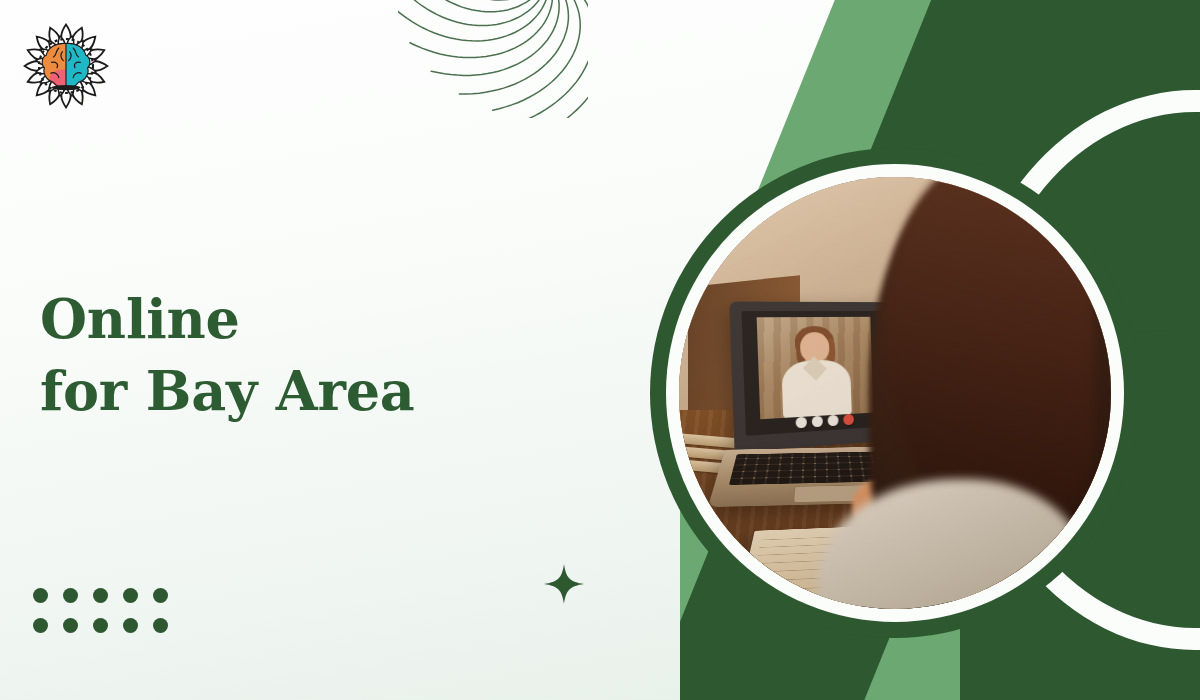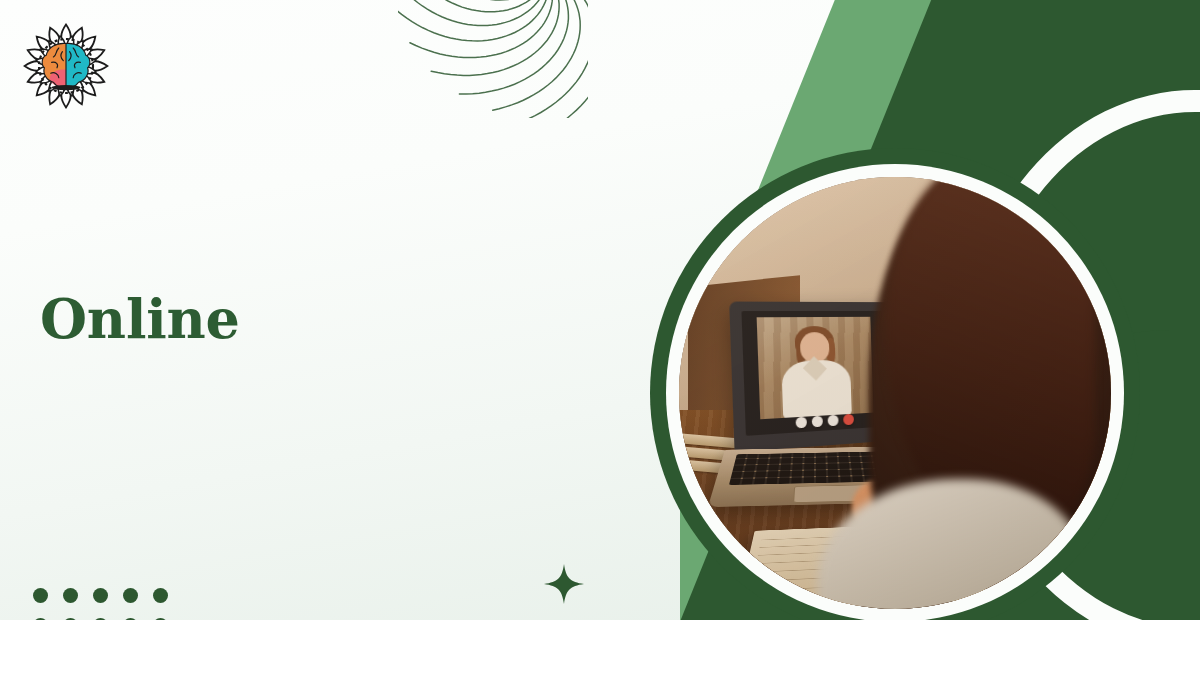--- a/index.html
+++ b/index.html
@@ -3,21 +3,21 @@
 <meta charset="utf-8">
 <title>Online Hypnosis Sessions for Bay Area</title>
 <style>
   html,body{margin:0;padding:0;}
   body{
     width:1200px;height:700px;overflow:hidden;
     font-family:"Liberation Sans", sans-serif;
     background:#ffffff;
   }
   .banner{
-    position:relative;width:1200px;height:620px;overflow:hidden;
+    position:relative;width:1200px;height:700px;overflow:hidden;
     background:linear-gradient(170deg,#fdfefd 0%,#fbfdfb 28%,#f2f7f3 62%,#e6efe8 100%);
   }
 
   
   .band{
     position:absolute;top:0;right:0;width:520px;height:700px;overflow:hidden;
   }
   .stripe{position:absolute;transform-origin:center;}
 
   
@@ -345,20 +345,21 @@
         <path d="M77 68 C73 66 68 69 68 73"></path>
         <path d="M64 44 C67 48 65 52 63 54"></path>
         <path d="M60 35 L60 82"></path>
       </g>
     </g>
     <ellipse cx="60" cy="84" rx="16" ry="3" fill="#1c1c1c"></ellipse>
   </svg>
 
   <h1 class="headline">
     <span class="ln">Online</span>
+    <span class="ln">for Bay Area</span>
   </h1>
 
   <div class="dot-grid">
     <span class="dot"></span>
     <span class="dot"></span>
     <span class="dot"></span>
     <span class="dot"></span>
     <span class="dot"></span>
     <span class="dot"></span>
     <span class="dot"></span>

